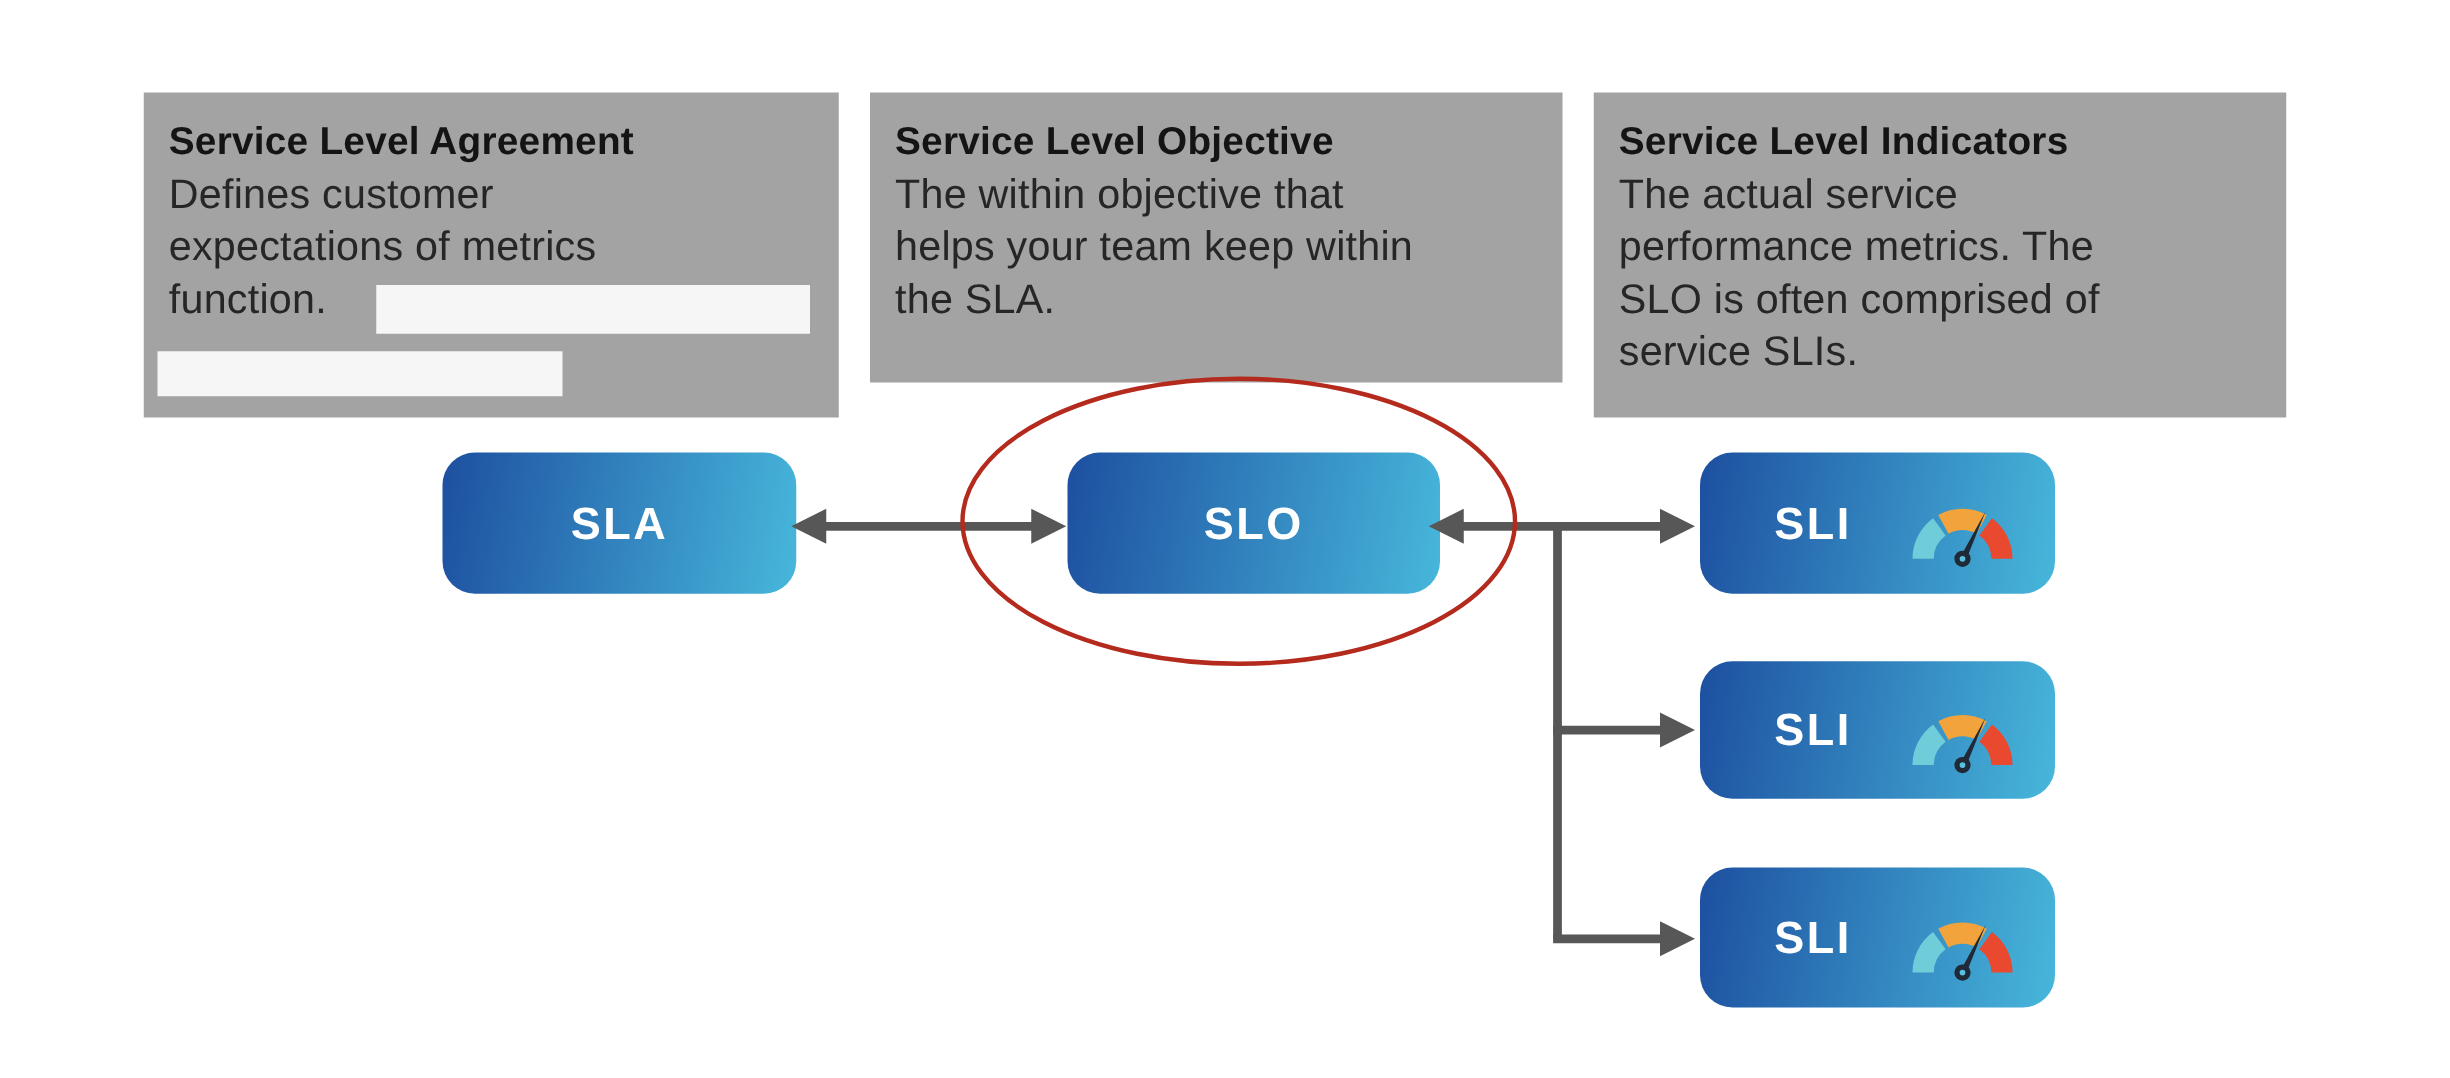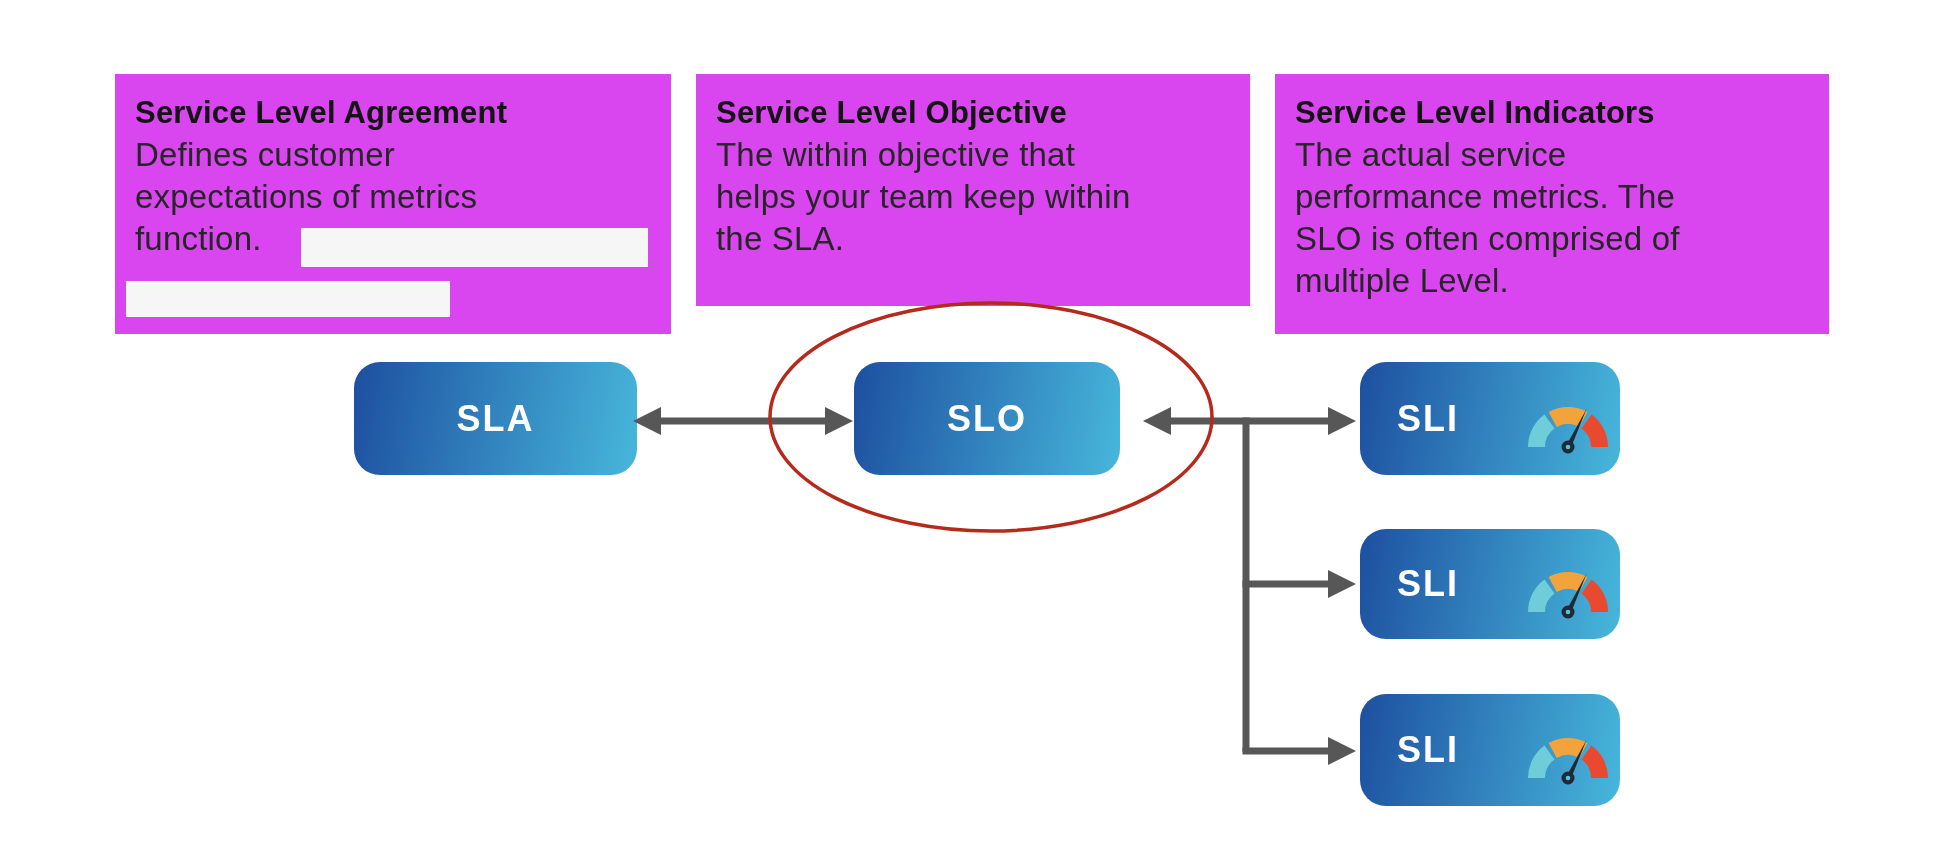--- a/index.html
+++ b/index.html
@@ -3,41 +3,41 @@
 <meta charset="utf-8">
 <title>Diagram</title>
 <style>
   html,body { margin:0; padding:0; background:#ffffff; }
   .canvas {
     position:relative; width:1960px; height:862px; background:#ffffff;
     font-family:"Liberation Sans", sans-serif; overflow:hidden;
   }
 
   
-  .panel { position:absolute; top:74px; background:#d946ef; box-sizing:border-box; padding:18px 20px; }
+  .panel { position:absolute; top:74px; background:#a3a3a3; box-sizing:border-box; padding:18px 20px; }
   #panel-1 { left:115px; width:556px; height:260px; }
   #panel-2 { left:696px; width:554px; height:232px; }
   #panel-3 { left:1275px; width:554px; height:260px; }
   .panel-title { font-size:31px; line-height:42px; font-weight:bold; color:#141414; letter-spacing:.2px; }
   .panel-line  { font-size:33px; line-height:42px; color:#262626; letter-spacing:.2px; }
   .redact { position:absolute; background:#f6f6f6; }
   .redact-1 { left:186px; top:154px; width:347px; height:39px; }
   .redact-2 { left:11px;  top:207px; width:324px; height:36px; }
 
   
   .node {
     position:absolute; height:113px; border-radius:26px;
     background:linear-gradient(100deg, #1d4fa0 0%, #47b7db 100%);
     display:flex; align-items:center; justify-content:center;
     color:#ffffff; font-weight:bold; font-size:36px; letter-spacing:2px;
     box-sizing:border-box; z-index:2;
   }
   #node-sla { left:354px; top:362px; width:283px; }
-  #node-slo { left:854px; top:362px; width:266px; }
-  .sli { left:1360px; width:260px; justify-content:space-between; padding-left:37px; }
+  #node-slo { left:854px; top:362px; width:298px; }
+  .sli { left:1360px; width:284px; justify-content:center; padding-left:37px; }
   #node-sli-1 { top:362px; }
   #node-sli-2 { top:529px; height:110px; }
   #node-sli-3 { top:694px; height:112px; }
   .sli .gauge { margin-left:36px; flex:0 0 auto; }
 
   
   .connectors { position:absolute; left:0; top:0; z-index:3; pointer-events:none; }
 </style>
 </head>
 <body>
@@ -58,21 +58,21 @@
     <div class="panel-line">The within objective that</div>
     <div class="panel-line">helps your team keep within</div>
     <div class="panel-line">the SLA.</div>
   </div>
 
   <div class="panel" id="panel-3">
     <div class="panel-title">Service Level Indicators</div>
     <div class="panel-line">The actual service</div>
     <div class="panel-line">performance metrics. The</div>
     <div class="panel-line">SLO is often comprised of</div>
-    <div class="panel-line">multiple Level.</div>
+    <div class="panel-line">service SLIs.</div>
   </div>
 
   <div class="node" id="node-sla">
     <span>SLA</span>
   </div>
 
   <div class="node" id="node-slo">
     <span>SLO</span>
   </div>
 

